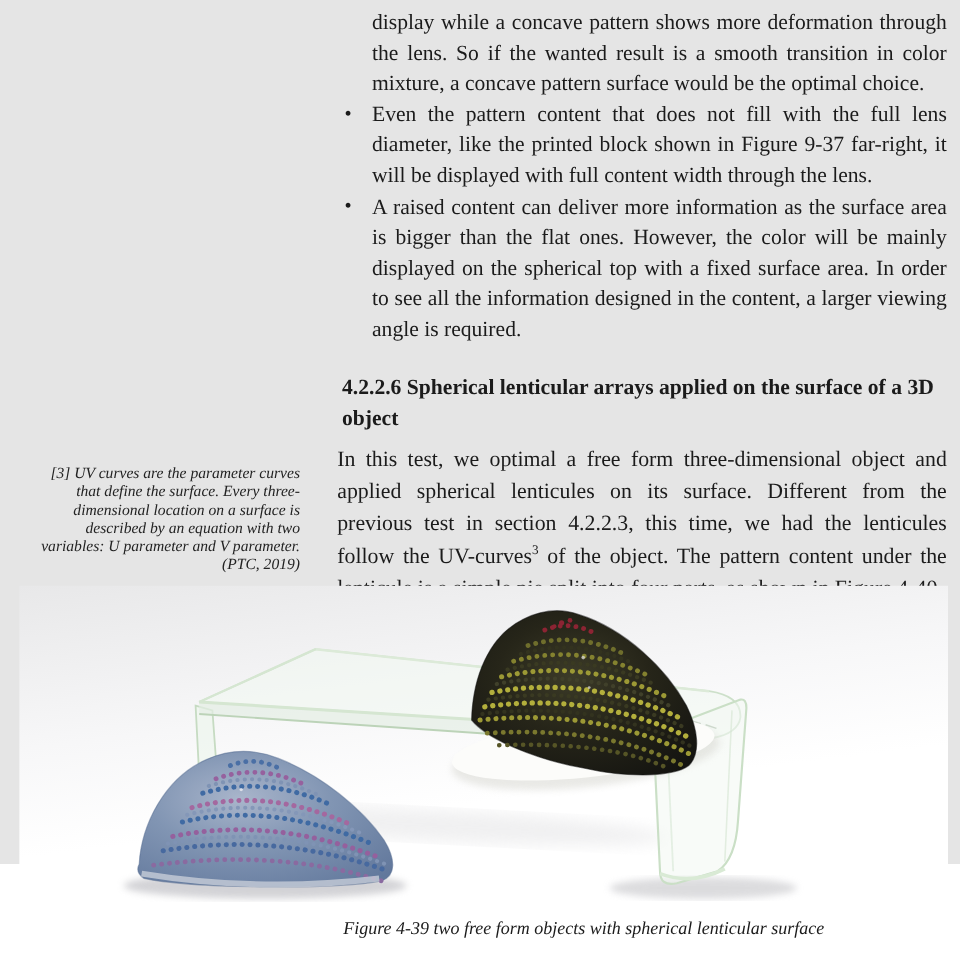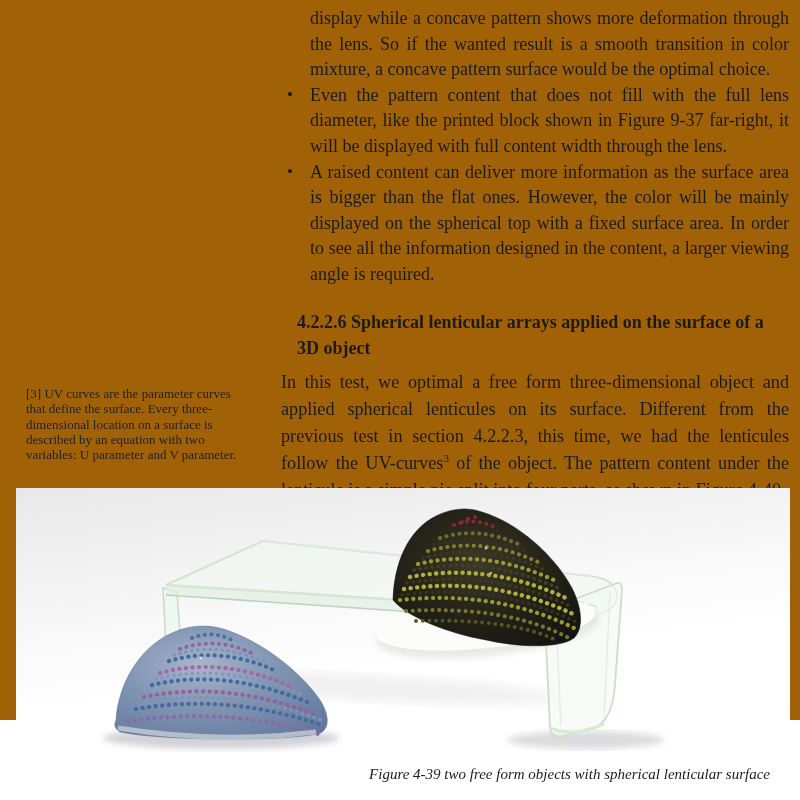--- a/index.html
+++ b/index.html
@@ -9,21 +9,21 @@
     width: 800px;
     height: 800px;
     overflow: hidden;
     font-family: "Liberation Serif", serif;
     color: #1b1b1b;
   }
   .page {
     position: relative;
     width: 800px;
     height: 720px;
-    background: #a16207;
+    background: #e5e5e5;
   }
 
   
   .body-col {
     position: absolute;
     left: 281px;
     top: 6px;
     width: 508px;
     font-size: 18px;
     line-height: 25.6px;
@@ -37,21 +37,21 @@
     position: relative;
     padding-left: 29px;
   }
   .bullet-dot {
     position: absolute;
     left: 6px;
     top: -1px;
     font-size: 17px;
   }
   .section-heading {
-    margin: 21px 0 0 16px;
+    margin: 21px 0 0 4px;
     font-size: 18px;
     font-weight: bold;
     line-height: 26px;
   }
   .section-para {
     margin: 8px 0 0 0;
     text-align: justify;
     font-size: 18.2px;
     line-height: 27px;
   }
@@ -60,45 +60,46 @@
     line-height: 0;
     vertical-align: super;
   }
 
   
   .margin-note {
     position: absolute;
     left: 26px;
     top: 386px;
     width: 224px;
-    text-align: left;
+    text-align: right;
+    font-style: italic;
     font-size: 13px;
     line-height: 15.3px;
     color: #222222;
   }
   .margin-note .cite { display: block; }
 
   
   .figure-photo {
     position: absolute;
     left: 16px;
     top: 488px;
     width: 774px;
     height: 270px;
     margin: 0;
   }
   .figure-photo svg { display: block; width: 774px; height: 270px; }
 
   
   .figure-caption {
     position: absolute;
-    right: 30px;
+    right: 14px;
     top: 764px;
     width: 500px;
-    text-align: right;
+    text-align: left;
     font-style: italic;
     font-size: 15px;
     line-height: 20px;
   }
 </style>
 </head>
 <body>
 
 <div class="page">
 
@@ -118,20 +119,21 @@
 
     <h2 class="section-heading">4.2.2.6 Spherical lenticular arrays applied on the surface of a 3D object</h2>
 
     <p class="section-para">
       <span>In this test, we optimal a free form three-dimensional object and applied spherical lenticules on its surface. Different from the previous test in section 4.2.2.3, this time, we had the lenticules follow the UV-curves</span><sup>3</sup><span> of the object. The pattern content under the lenticule is a simple pie split into four parts, as shown in Figure 4-40.</span>
     </p>
   </div>
 
   <div class="margin-note">
     <span>[3] UV curves are the parameter curves that define the surface. Every three-dimensional location on a surface is described by an equation with two variables: U parameter and V parameter.</span>
+    <span class="cite">(PTC, 2019)</span>
   </div>
 
   <figure class="figure-photo">
     <svg viewBox="0 0 774 270" xmlns="http://www.w3.org/2000/svg">
       <defs>
         <linearGradient id="pbg" x1="0" y1="0" x2="0.35" y2="1">
           <stop offset="0" stop-color="#e8e8e9"></stop>
           <stop offset="0.45" stop-color="#f7f7f8"></stop>
           <stop offset="0.75" stop-color="#ffffff"></stop>
         </linearGradient>

